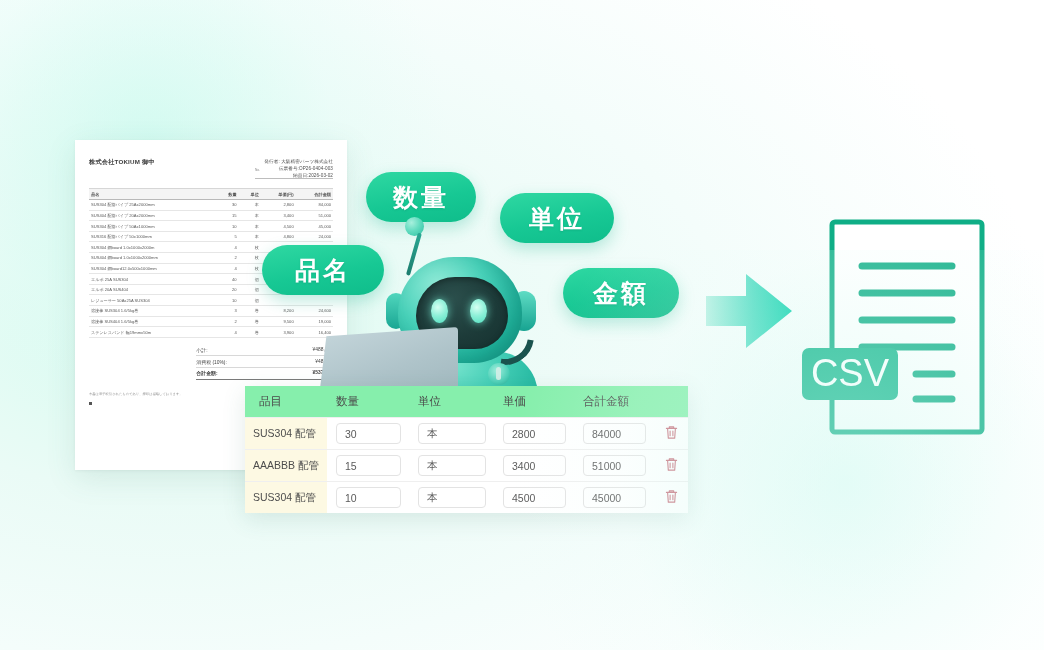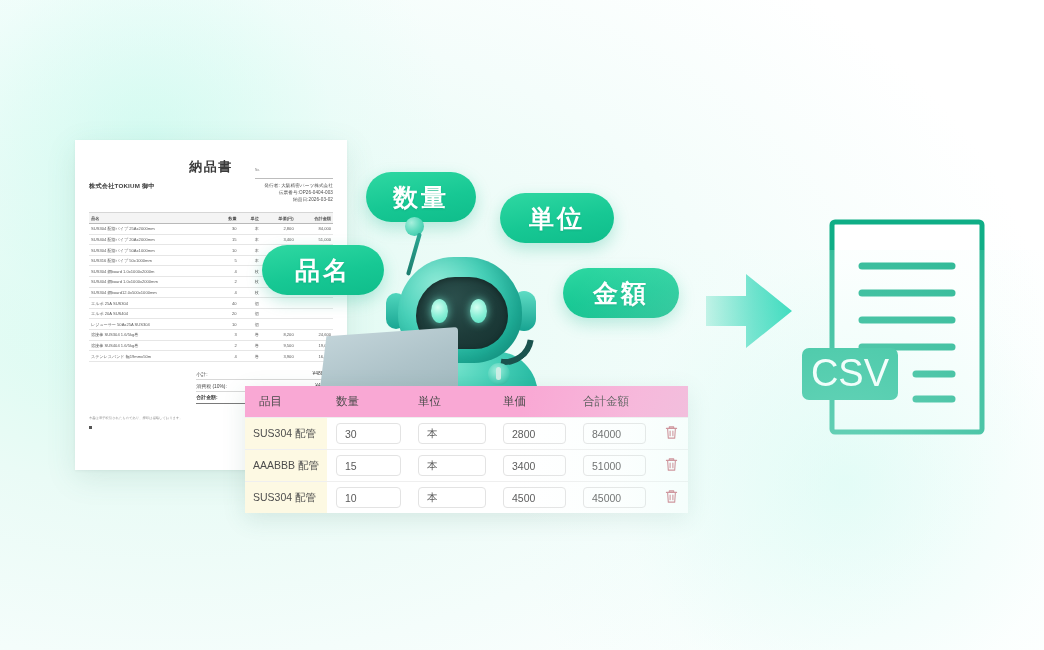--- a/index.html
+++ b/index.html
@@ -171,21 +171,21 @@
 
   
   .grid {
     position:absolute; left: 245px; top: 386px; width: 443px;
     background: #ffffff;
     box-shadow: 0 6px 22px rgba(60,110,100,.14);
     font-size: 11px;
     overflow:hidden;
   }
   .grid-head {
-    display:flex; background:#f9a8d4; color:#4a4a4a;
+    display:flex; background:#86efac; color:#4a4a4a;
     height: 31px; align-items:center; font-size: 11.5px;
   }
   .grid-row { display:flex; height: 31px; align-items:center; border-top: 1px solid #efefef; }
   .c-item { width: 82px; flex:none; padding-left: 14px; box-sizing:border-box; }
   .c-qty  { width: 82px; flex:none; padding-left: 9px; box-sizing:border-box;}
   .c-unit { width: 85px; flex:none; padding-left: 9px; box-sizing:border-box;}
   .c-price{ width: 80px; flex:none; padding-left: 9px; box-sizing:border-box;}
   .c-total{ width: 80px; flex:none; padding-left: 9px; box-sizing:border-box;}
   .c-del  { width: 34px; flex:none; display:flex; align-items:center; justify-content:center;}
   .grid-row .c-item {
@@ -203,21 +203,20 @@
 </style>
 </head>
 <body>
 
 <div id="stage">
 
   <div class="doc">
     <div class="doc-meta-line">
       <span>No.</span>
     </div>
-    <div class="doc-title">納品書</div>
     <div class="doc-headrow">
       <div class="doc-to">株式会社TOKIUM 御中</div>
       <div class="doc-issuer">
         <div>発行者: 大阪精密パーツ株式会社</div>
         <div>伝票番号:OP26-0404-003</div>
         <div>納品日:2026-03-02</div>
       </div>
     </div>
 
     <table class="doc-table">

